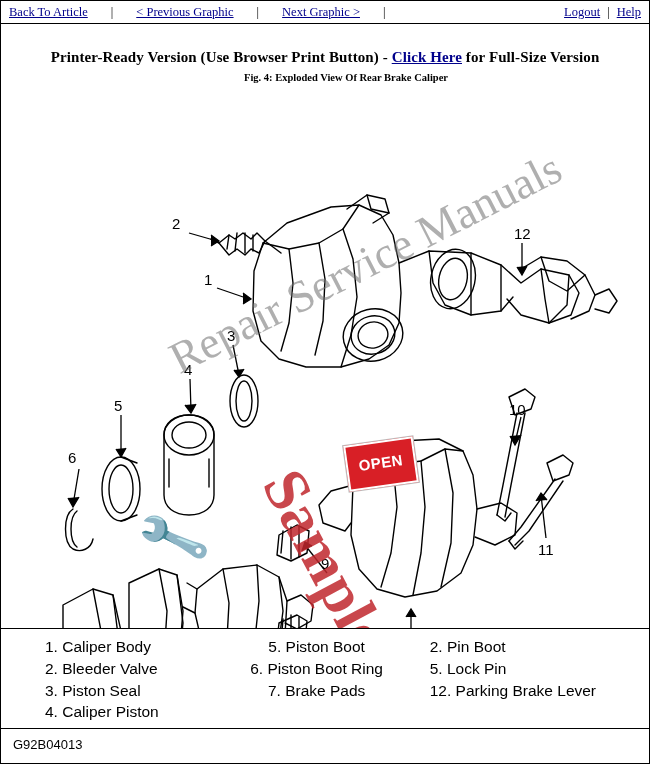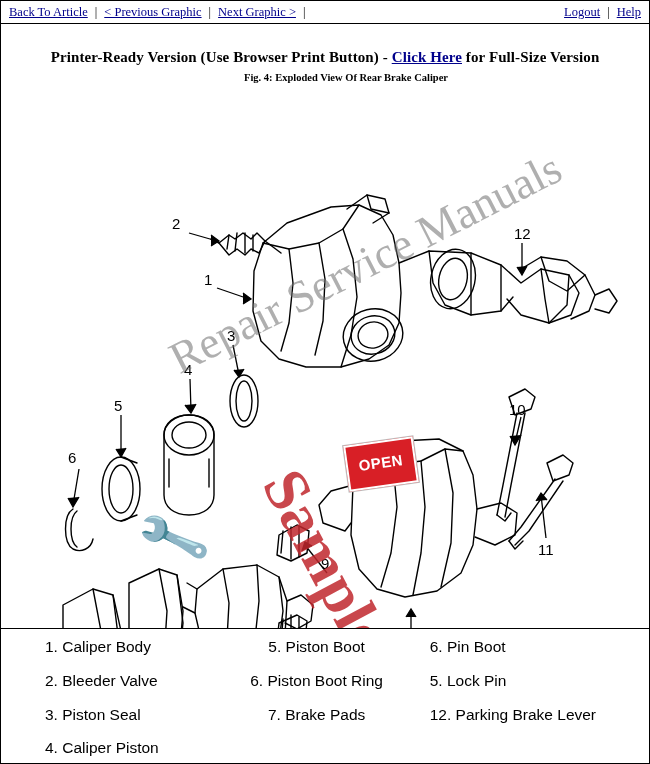--- a/index.html
+++ b/index.html
@@ -29,21 +29,21 @@
     display: flex;
     align-items: center;
     padding: 0 8px;
     font-family: "Liberation Serif", serif;
     font-size: 12.5px;
     box-sizing: border-box;
   }
   .nav-left {
     display: flex;
     align-items: center;
-    gap: 0px;
+    gap: 16px;
     flex: 1;
   }
   .nav-right {
     display: flex;
     align-items: center;
   }
   .nav-link {
     color: #00008B;
     text-decoration: underline;
     cursor: pointer;
@@ -159,21 +159,21 @@
   .legend {
     border-top: 1px solid #000;
     display: flex;
     padding: 8px 0 6px 0;
     font-family: "Liberation Sans", sans-serif;
     font-size: 15.5px;
   }
   .legend-col {
     display: flex;
     flex-direction: column;
-    gap: 14px;
+    gap: 2px;
   }
   .legend-col.c1 { width: 205px; padding-left: 44px; box-sizing: border-box; }
   .legend-col.c2 { width: 215px; padding-left: 8px; box-sizing: border-box; align-items: center; }
   .legend-col.c3 { width: 230px; padding-left: 10px; box-sizing: border-box; }
   .legend-item { white-space: nowrap; line-height: 1.28; }
   
   .footer {
     border-top: 1px solid #000;
     height: 30px;
     display: flex;
@@ -374,21 +374,21 @@
       <div class="legend-item">2. Bleeder Valve</div>
       <div class="legend-item">3. Piston Seal</div>
       <div class="legend-item">4. Caliper Piston</div>
     </div>
     <div class="legend-col c2">
       <div class="legend-item">5. Piston Boot</div>
       <div class="legend-item">6. Piston Boot Ring</div>
       <div class="legend-item">7. Brake Pads</div>
     </div>
     <div class="legend-col c3">
-      <div class="legend-item">6. Pin Boot</div>
+      <div class="legend-item">2. Pin Boot</div>
       <div class="legend-item">5. Lock Pin</div>
       <div class="legend-item">12. Parking Brake Lever</div>
     </div>
   </div>
 
   <div class="footer">
     <span>G92B04013</span>
   </div>
 
 </div>

